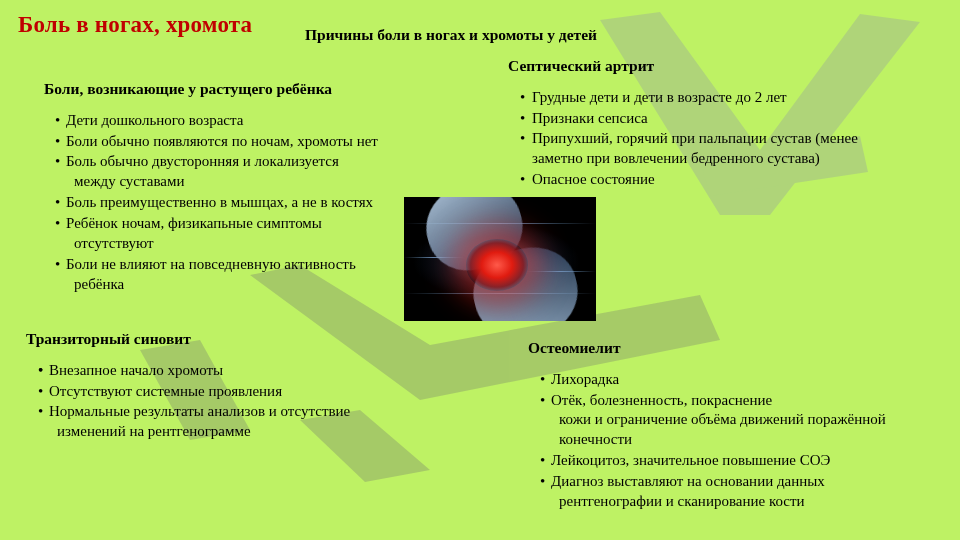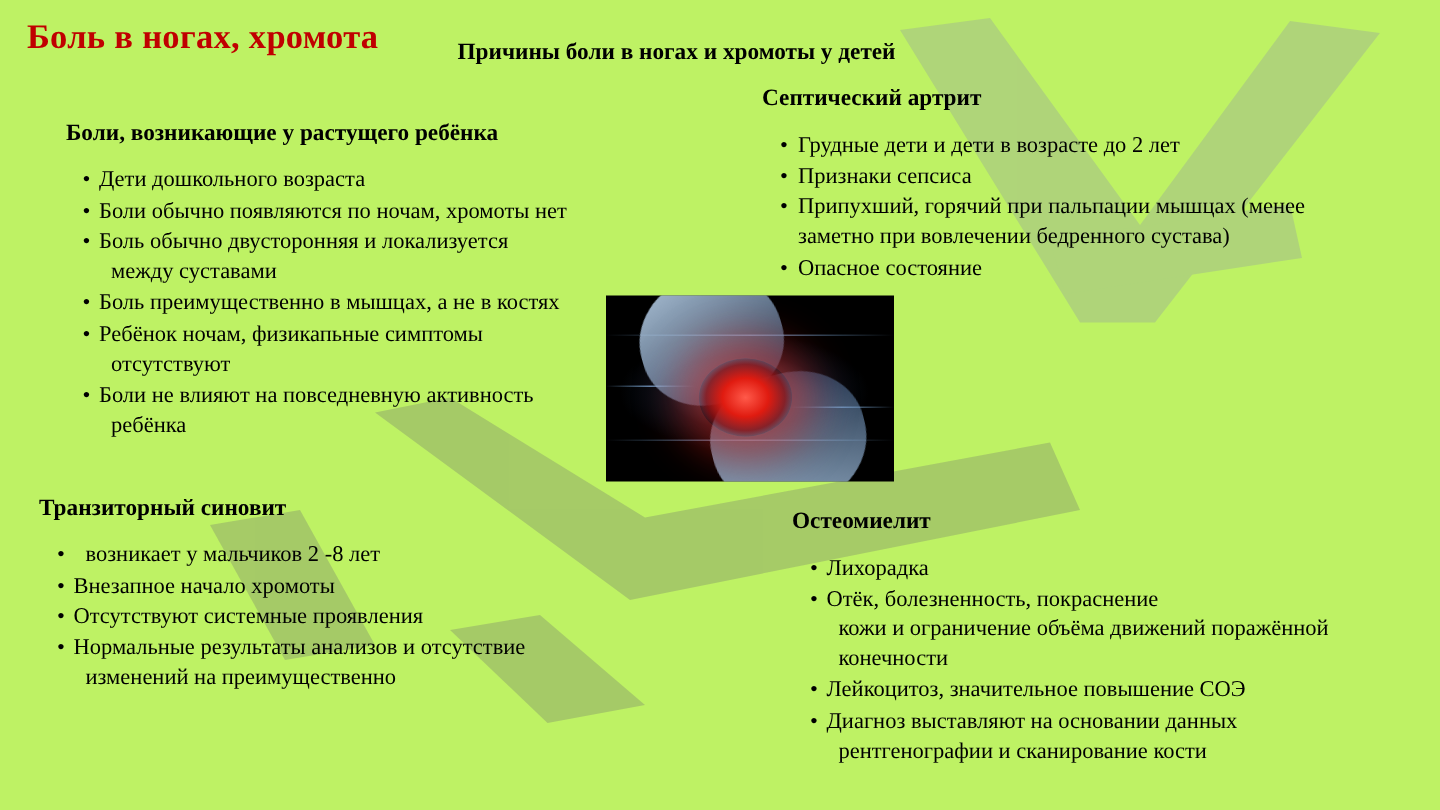--- a/index.html
+++ b/index.html
@@ -172,33 +172,33 @@
       <li><span>Боль обычно двусторонняя и локализуется</span><span class="cont">между суставами</span></li>
       <li><span>Боль преимущественно в мышцах, а не в костях</span></li>
       <li><span>Ребёнок ночам, физикапьные симптомы</span><span class="cont">отсутствуют</span></li>
       <li><span>Боли не влияют на повседневную активность</span><span class="cont">ребёнка</span></li>
     </ul>
   </div>
 
   <div class="block" id="transient-synovitis">
     <h3>Транзиторный синовит</h3>
     <ul>
-      <li><span class="cont">возникает у мальчиков 2 -8 лет</span></li>
+      <li></li>
       <li><span>Внезапное начало хромоты</span></li>
       <li><span>Отсутствуют системные проявления</span></li>
-      <li><span>Нормальные результаты анализов и отсутствие</span><span class="cont">изменений на преимущественно</span></li>
+      <li><span>Нормальные результаты анализов и отсутствие</span><span class="cont">изменений на рентгенограмме</span></li>
     </ul>
   </div>
 
   <div class="block" id="septic-arthritis">
     <h3>Септический артрит</h3>
     <ul>
       <li><span>Грудные дети и дети в возрасте до 2 лет</span></li>
       <li><span>Признаки сепсиса</span></li>
-      <li><span>Припухший, горячий при пальпации мышцах (менее</span><span class="cont" style="padding-left:0">заметно при вовлечении бедренного сустава)</span></li>
+      <li><span>Припухший, горячий при пальпации сустав (менее</span><span class="cont" style="padding-left:0">заметно при вовлечении бедренного сустава)</span></li>
       <li><span>Опасное состояние</span></li>
     </ul>
   </div>
 
   <div class="block" id="osteomyelitis">
     <h3>Остеомиелит</h3>
     <ul>
       <li><span>Лихорадка</span></li>
       <li><span>Отёк, болезненность, покраснение</span><span class="cont">кожи и ограничение объёма движений поражённой конечности</span></li>
       <li><span>Лейкоцитоз, значительное повышение СОЭ</span></li>

